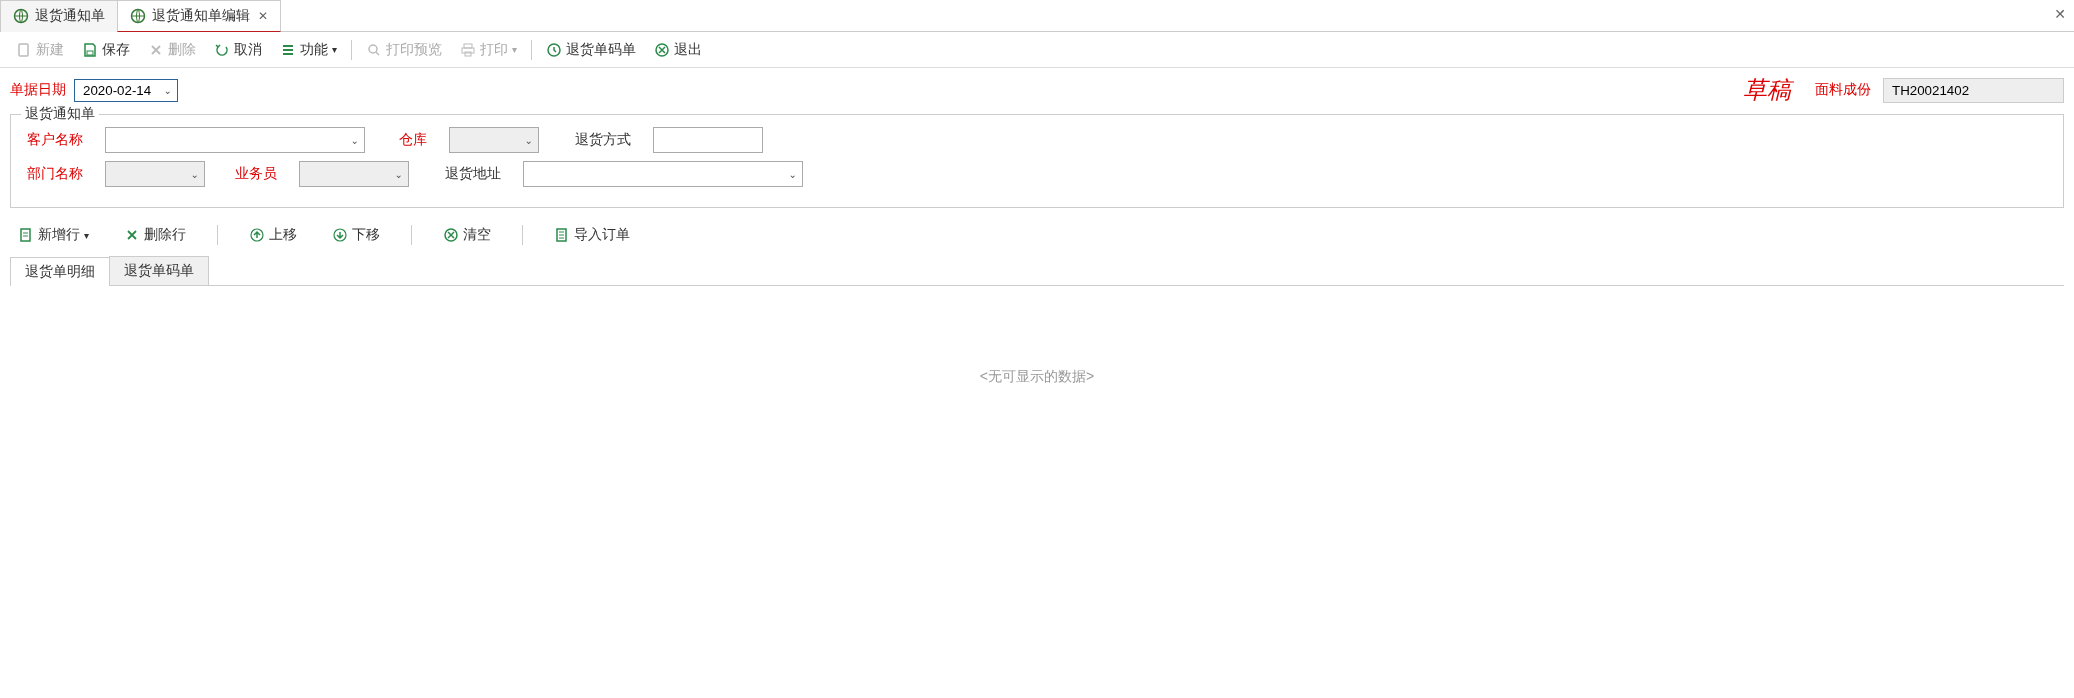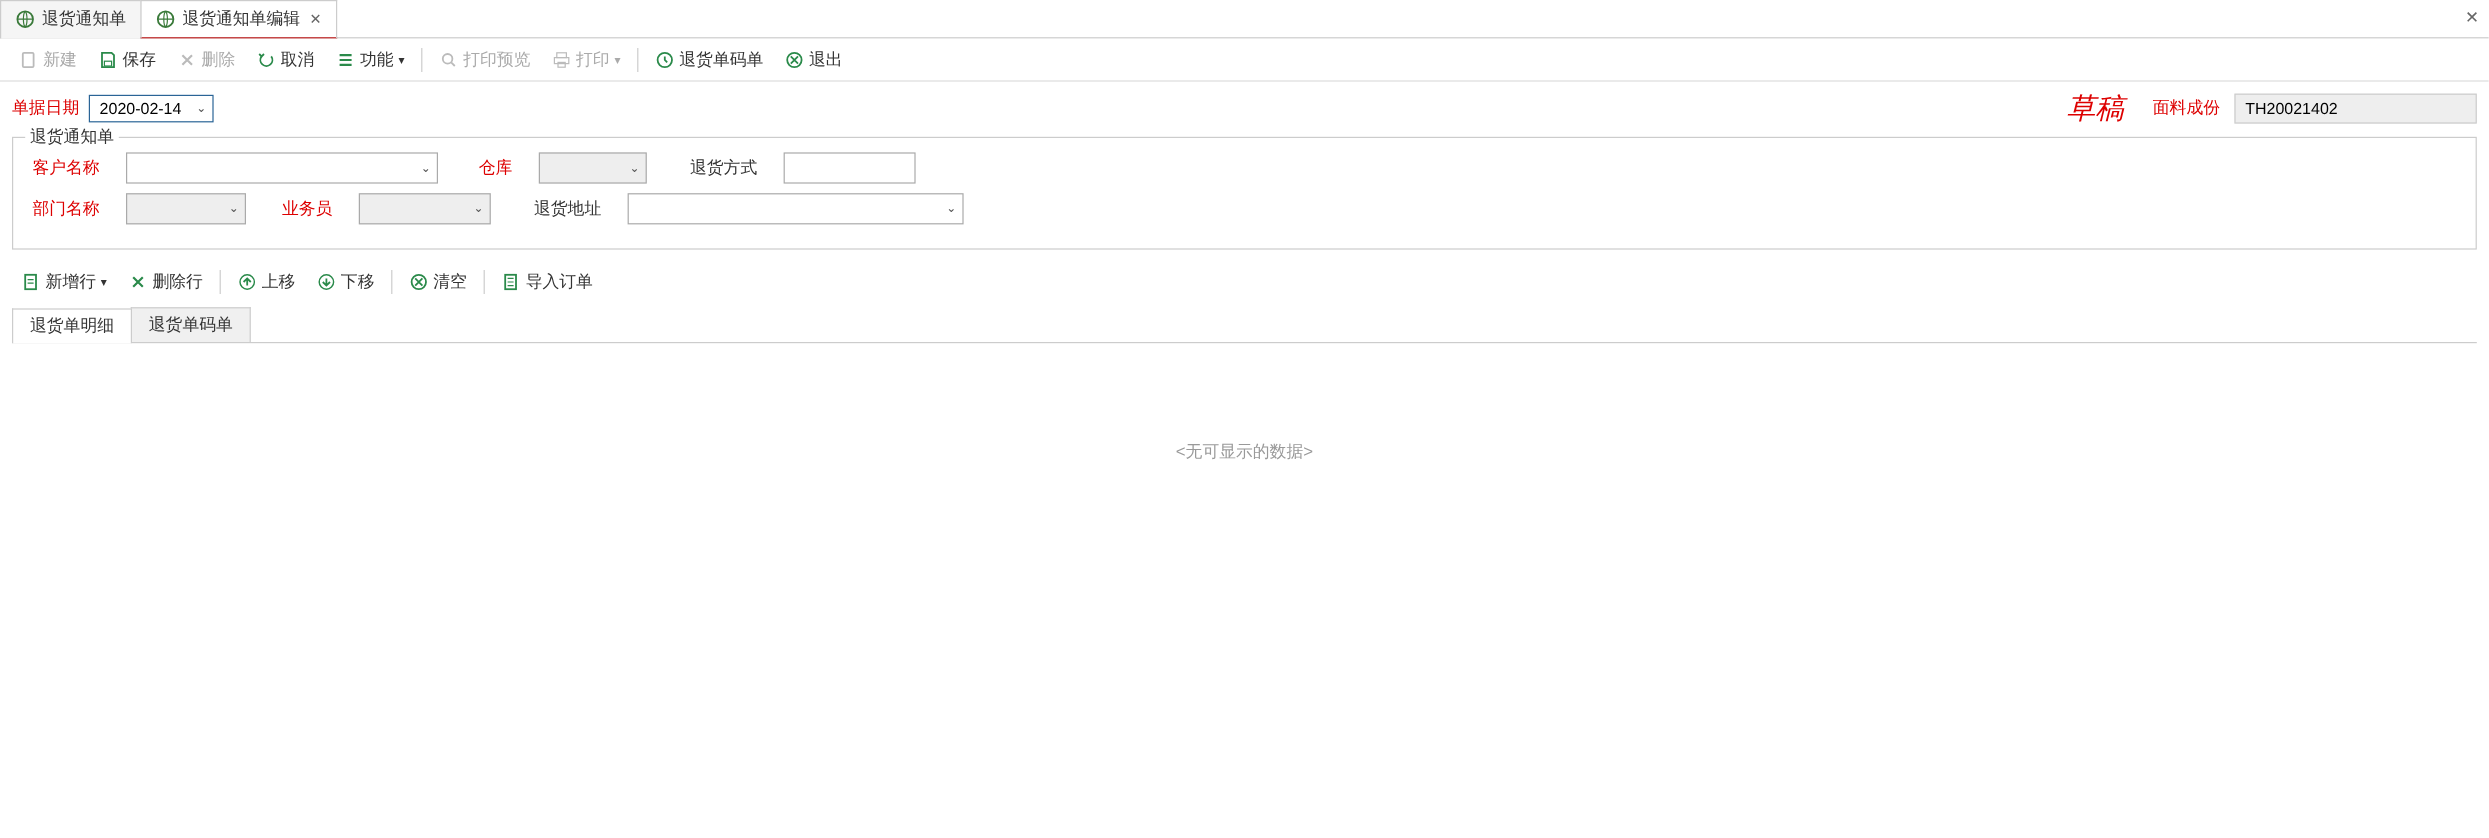--- a/index.html
+++ b/index.html
@@ -125,21 +125,21 @@
       font-size: 24px;
       font-style: italic;
       margin-left: auto;
       margin-right: 16px;
     }
     .doc-no-label { color: #d00; margin-right: 4px; }
     .doc-no-input {
       background: #eee;
       border: 1px solid #ccc;
       padding: 4px 8px;
-      width: 202px;
+      width: 181px;
     }
     
     .fieldset {
       border: 1px solid #ccc;
       margin: 2px 10px 10px 10px;
       padding: 12px;
       position: relative;
     }
     .fieldset-legend {
       position: absolute;
@@ -178,21 +178,21 @@
       width: 630px;
       height: 100px;
       resize: none;
       padding: 4px;
     }
     
     .sub-toolbar {
       display: flex;
       align-items: center;
       padding: 4px 10px;
-      gap: 2px;
+      gap: 19px;
     }
     
     .detail-tabs {
       display: flex;
       margin: 4px 10px 0 10px;
       border-bottom: 1px solid #ccc;
     }
     .dtab {
       padding: 5px 14px;
       border: 1px solid #ccc;

